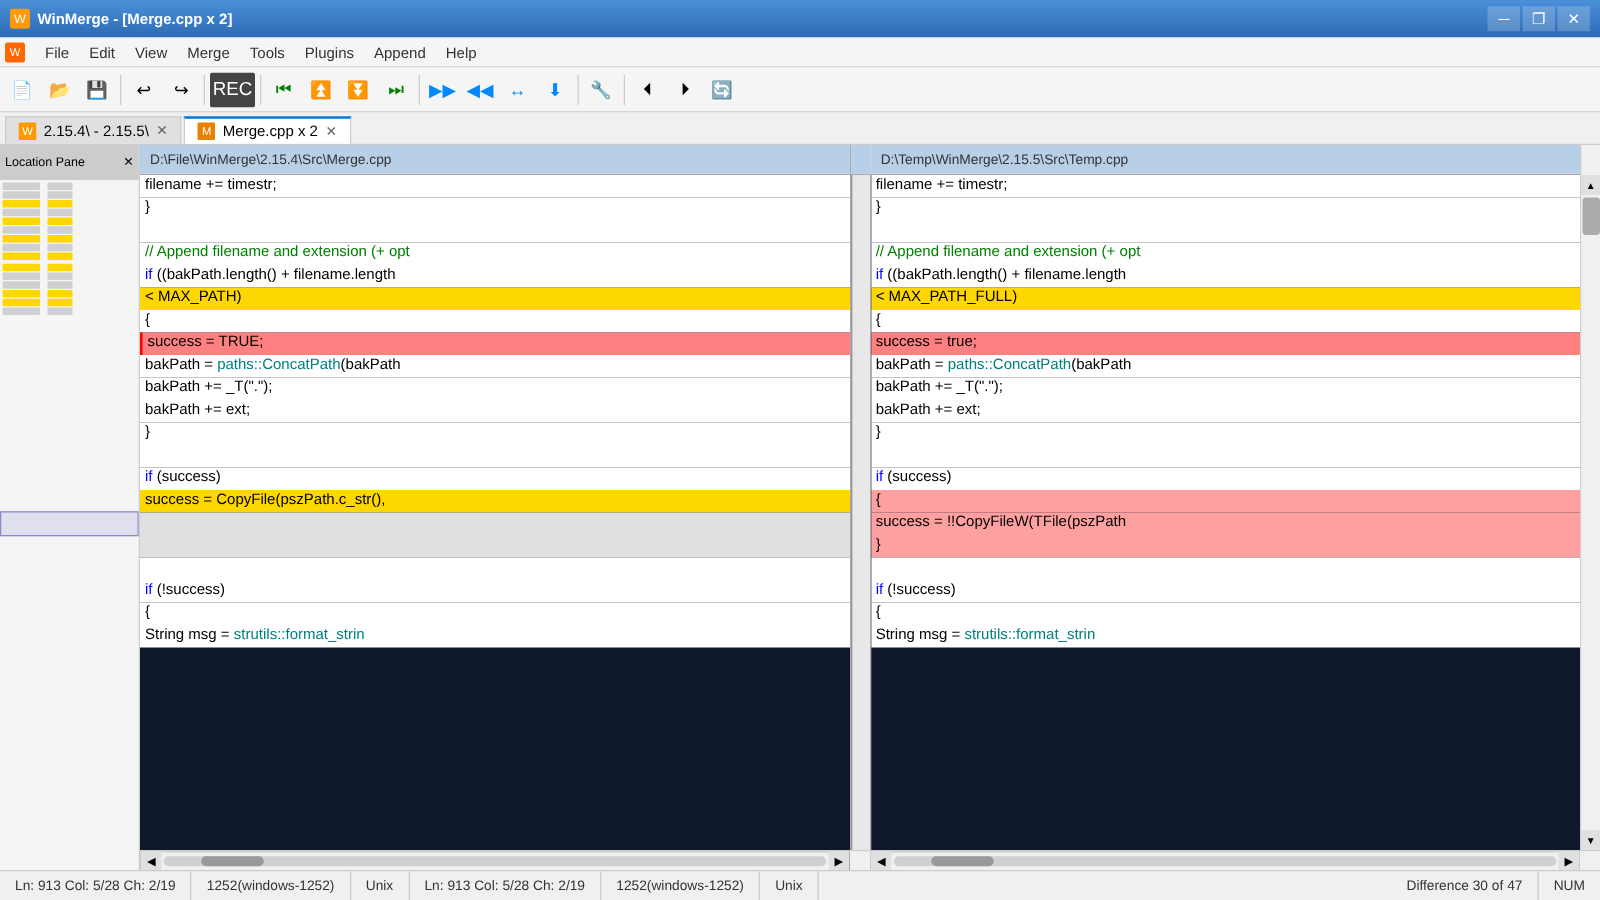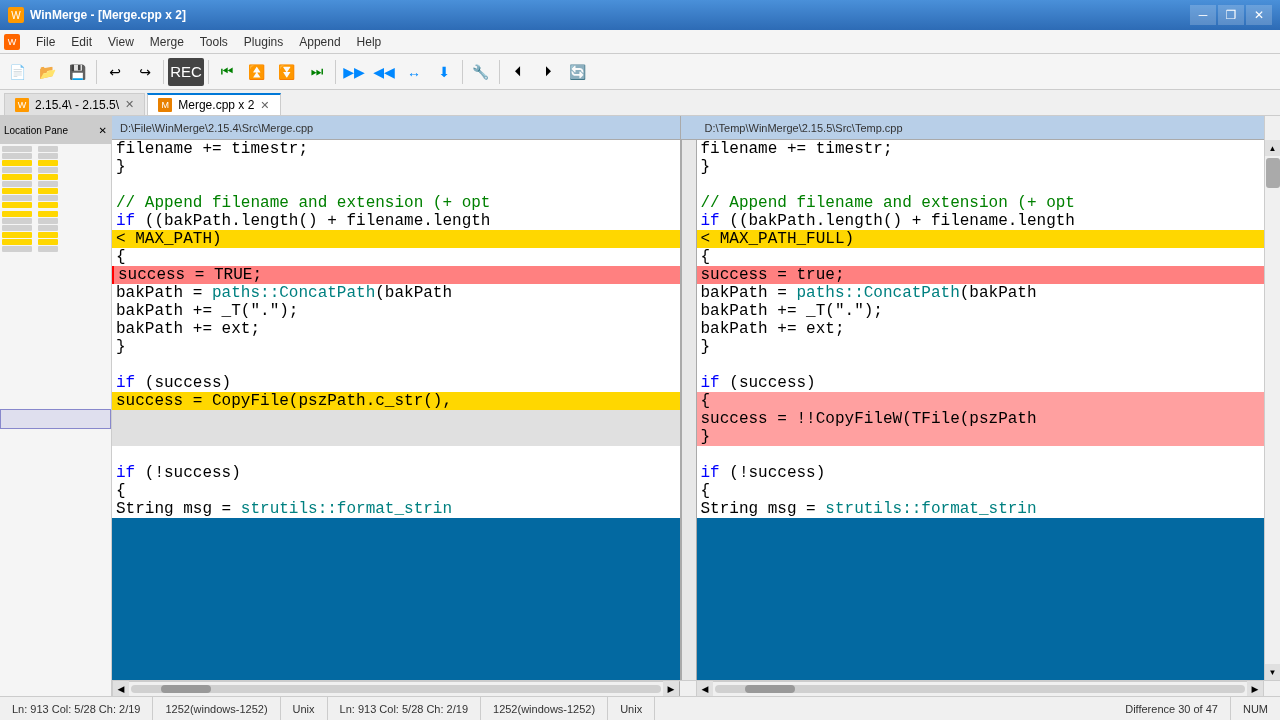--- a/index.html
+++ b/index.html
@@ -154,23 +154,23 @@
 
     #diff-panes {
       flex: 1;
       display: flex;
       overflow: hidden;
       position: relative;
     }
     .diff-pane {
       flex: 1;
       overflow: hidden;
-      font-family: Liberation Mono, monospace;
-      font-size: 16px;
-      background: #0369a1;
+      font-family: Liberation Sans, sans-serif;
+      font-size: 12px;
+      background: #0f172a;
       position: relative;
     }
     .diff-pane-left { border-right: 1px solid #aaa; }
 
     .code-line {
       display: flex;
       min-height: 18px;
       align-items: stretch;
       white-space: nowrap;
     }

